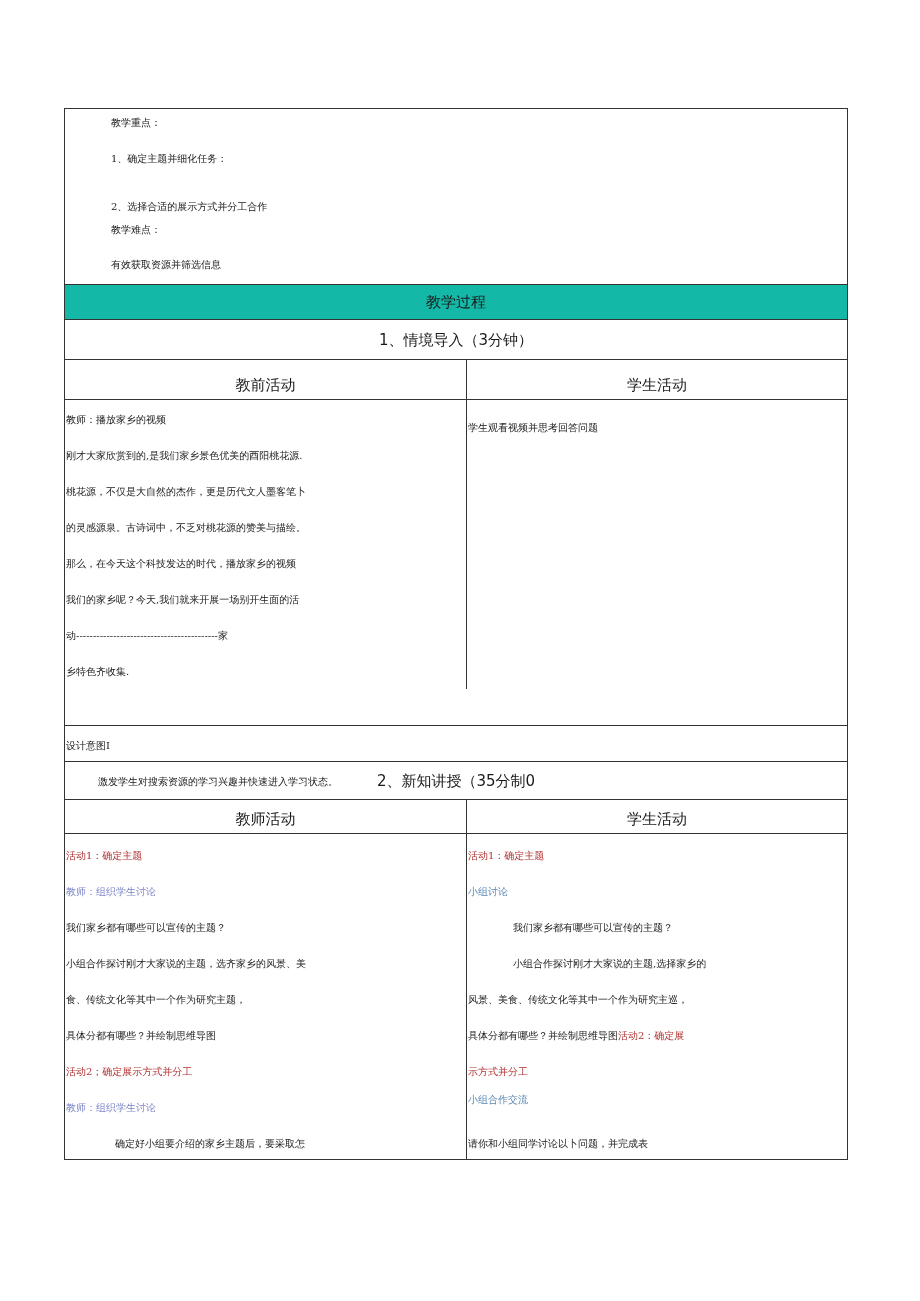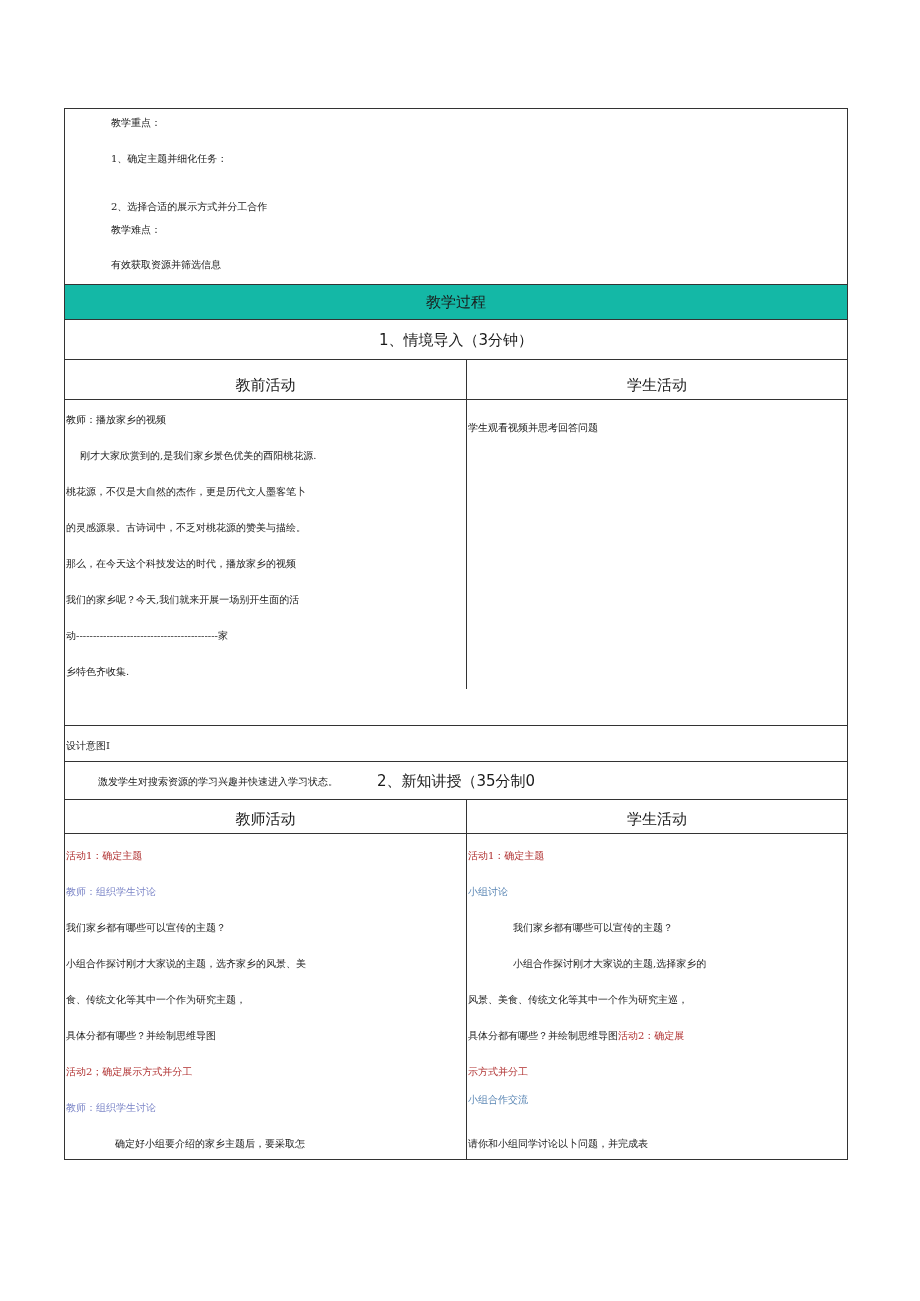--- a/index.html
+++ b/index.html
@@ -39,21 +39,21 @@
     <div class="row center" style="top:210px;height:40px;line-height:40px;">1、情境导入（3分钟）</div>
 
     <div class="row" style="top:250px;height:40px;">
       <div class="cell left center" style="padding-top:16px;">教前活动</div>
       <div class="cell right center" style="padding-top:16px;">学生活动</div>
     </div>
 
     <div class="row" style="top:290px;height:290px;">
       <div class="cell left">
         <div class="line" style="left:1px;top:10px;">教师：播放家乡的视频</div>
-        <div class="line" style="left:15px;top:46px;text-align:right;">刚才大家欣赏到的,是我们家乡景色优美的酉阳桃花源.</div>
+        <div class="line" style="left:1px;top:46px;text-align:right;">刚才大家欣赏到的,是我们家乡景色优美的酉阳桃花源.</div>
         <div class="line" style="left:1px;top:82px;text-align:center;">桃花源，不仅是大自然的杰作，更是历代文人墨客笔卜</div>
         <div class="line" style="left:1px;top:118px;">的灵感源泉。古诗词中，不乏对桃花源的赞美与描绘。</div>
         <div class="line" style="left:1px;top:154px;">那么，在今天这个科技发达的时代，播放家乡的视频</div>
         <div class="line" style="left:1px;top:190px;">我们的家乡呢？今天,我们就来开展一场别开生面的活</div>
         <div class="line" style="left:1px;top:226px;">动------------------------------------------家</div>
         <div class="line" style="left:1px;top:262px;">乡特色齐收集.</div>
       </div>
       <div class="cell right">
         <div class="line" style="left:1px;top:10px;margin-top:8px;">学生观看视频并思考回答问题</div>
       </div>

